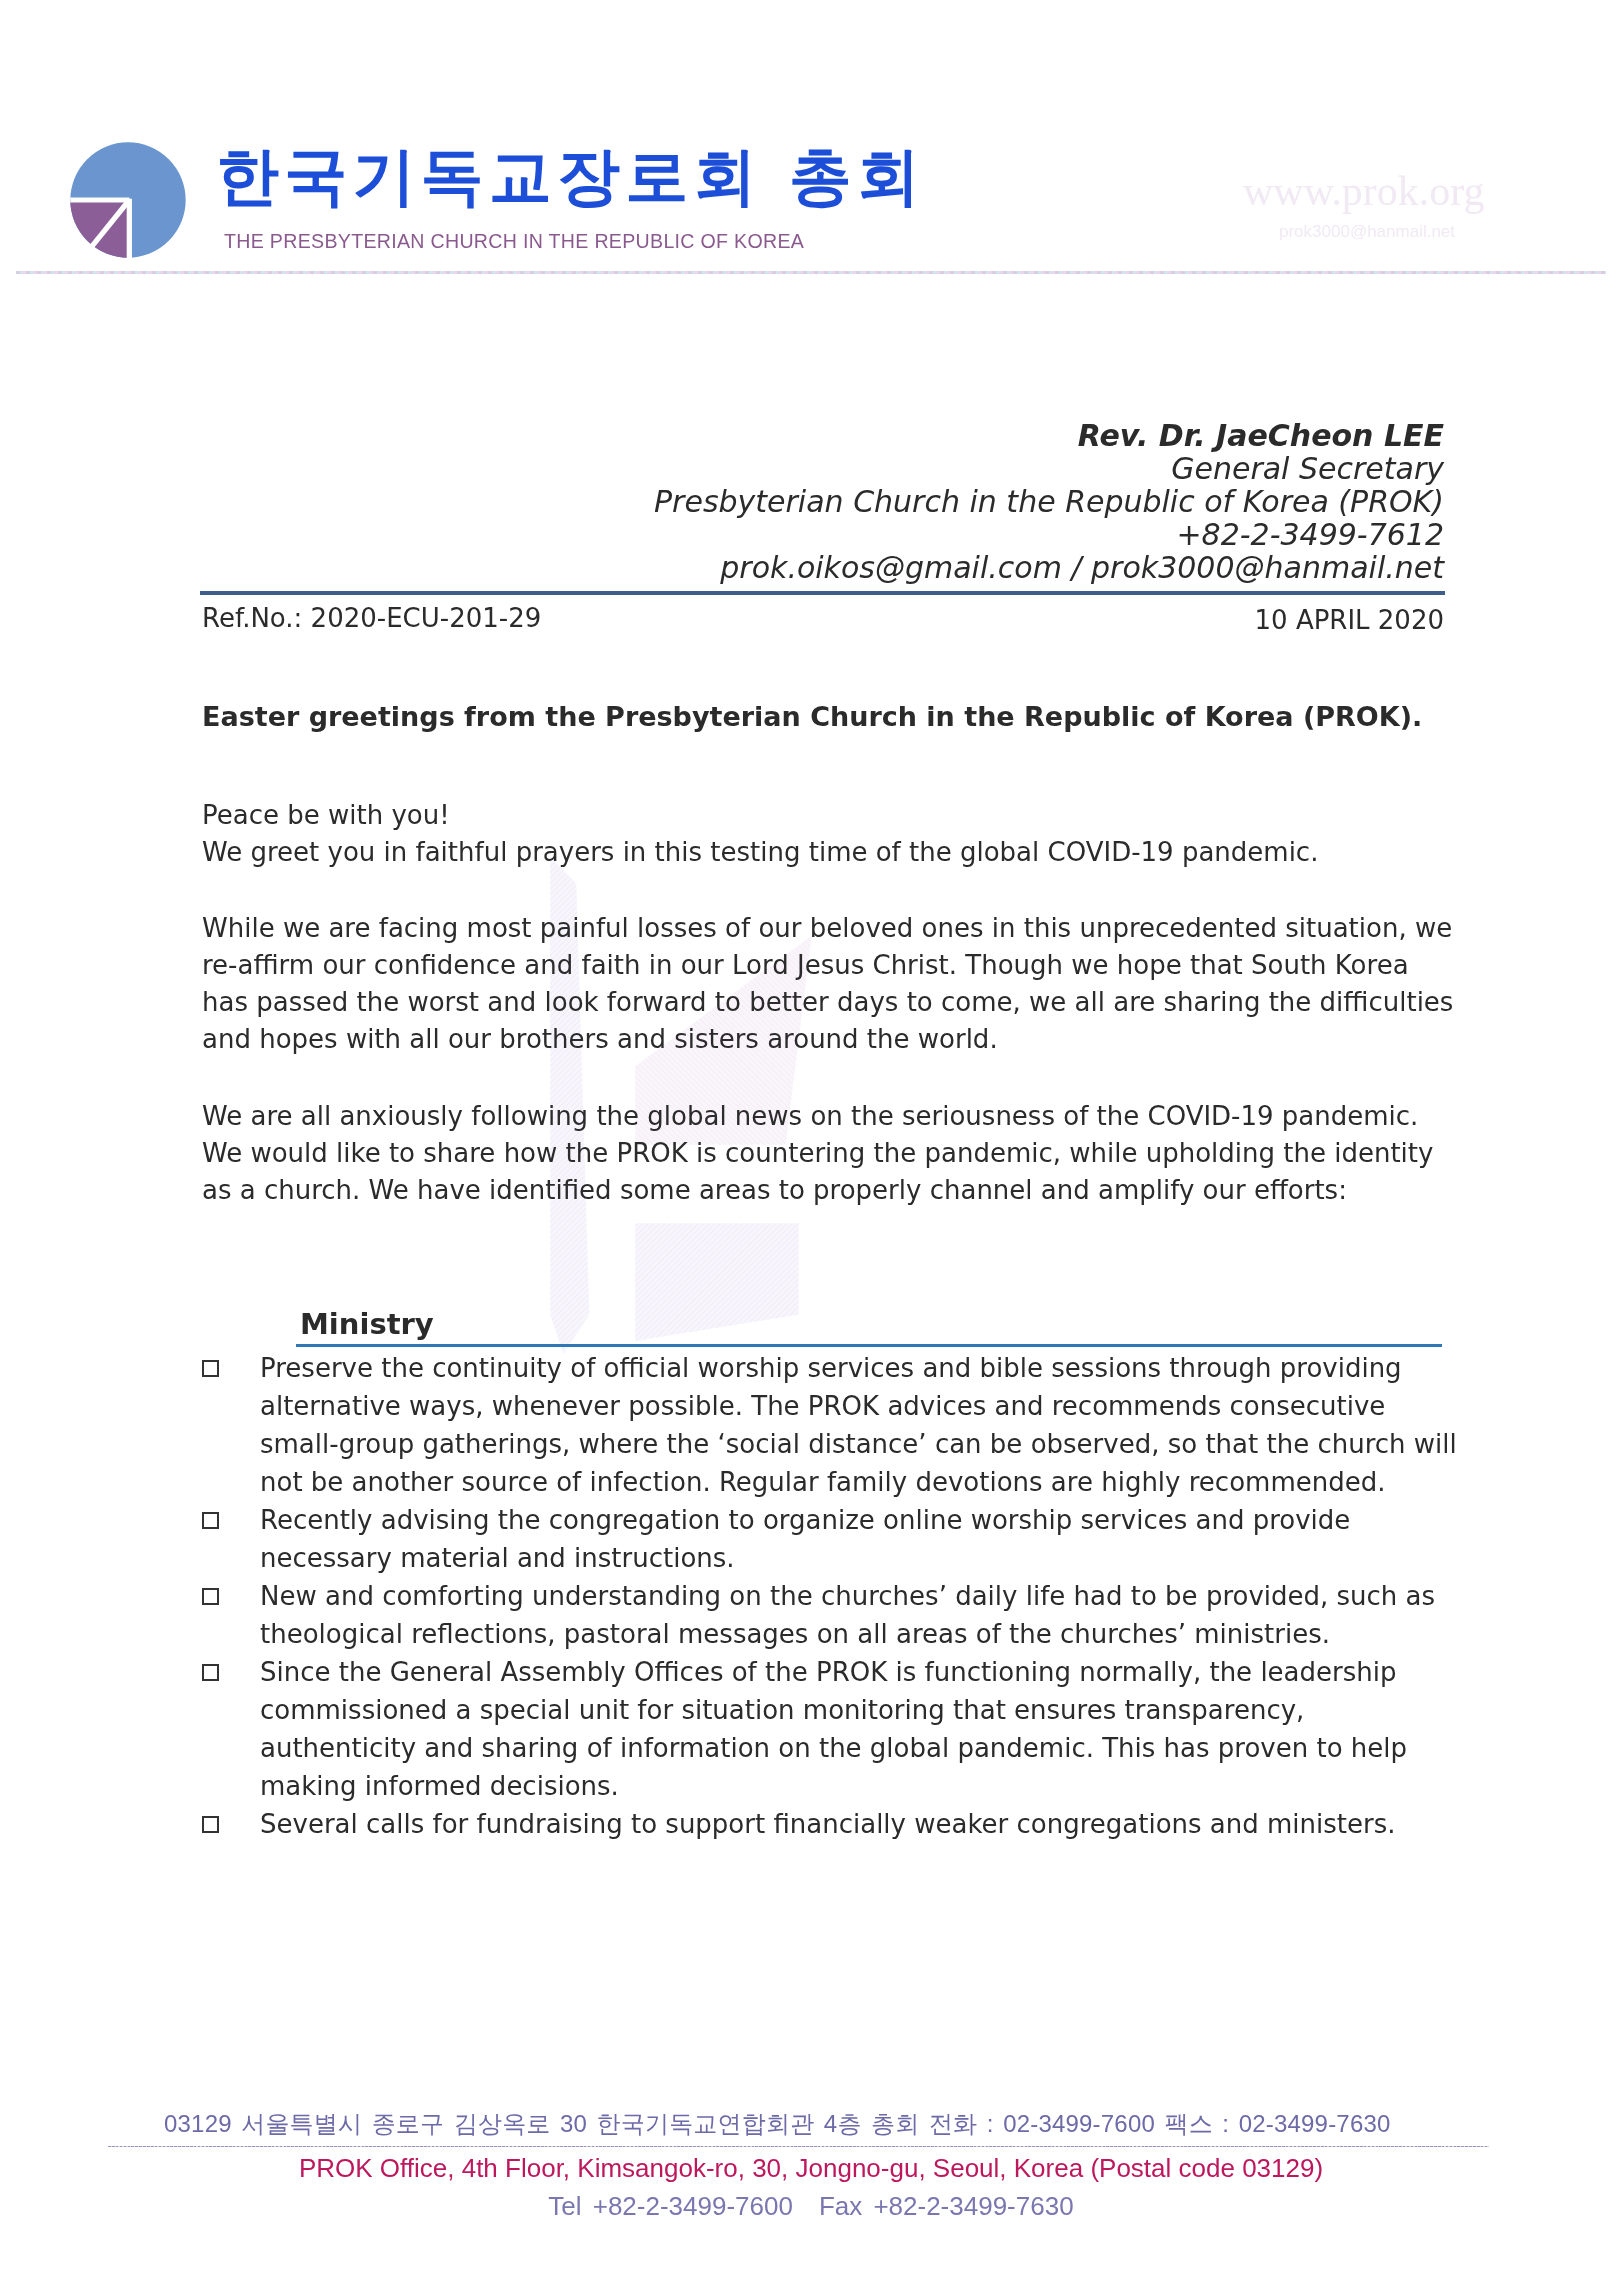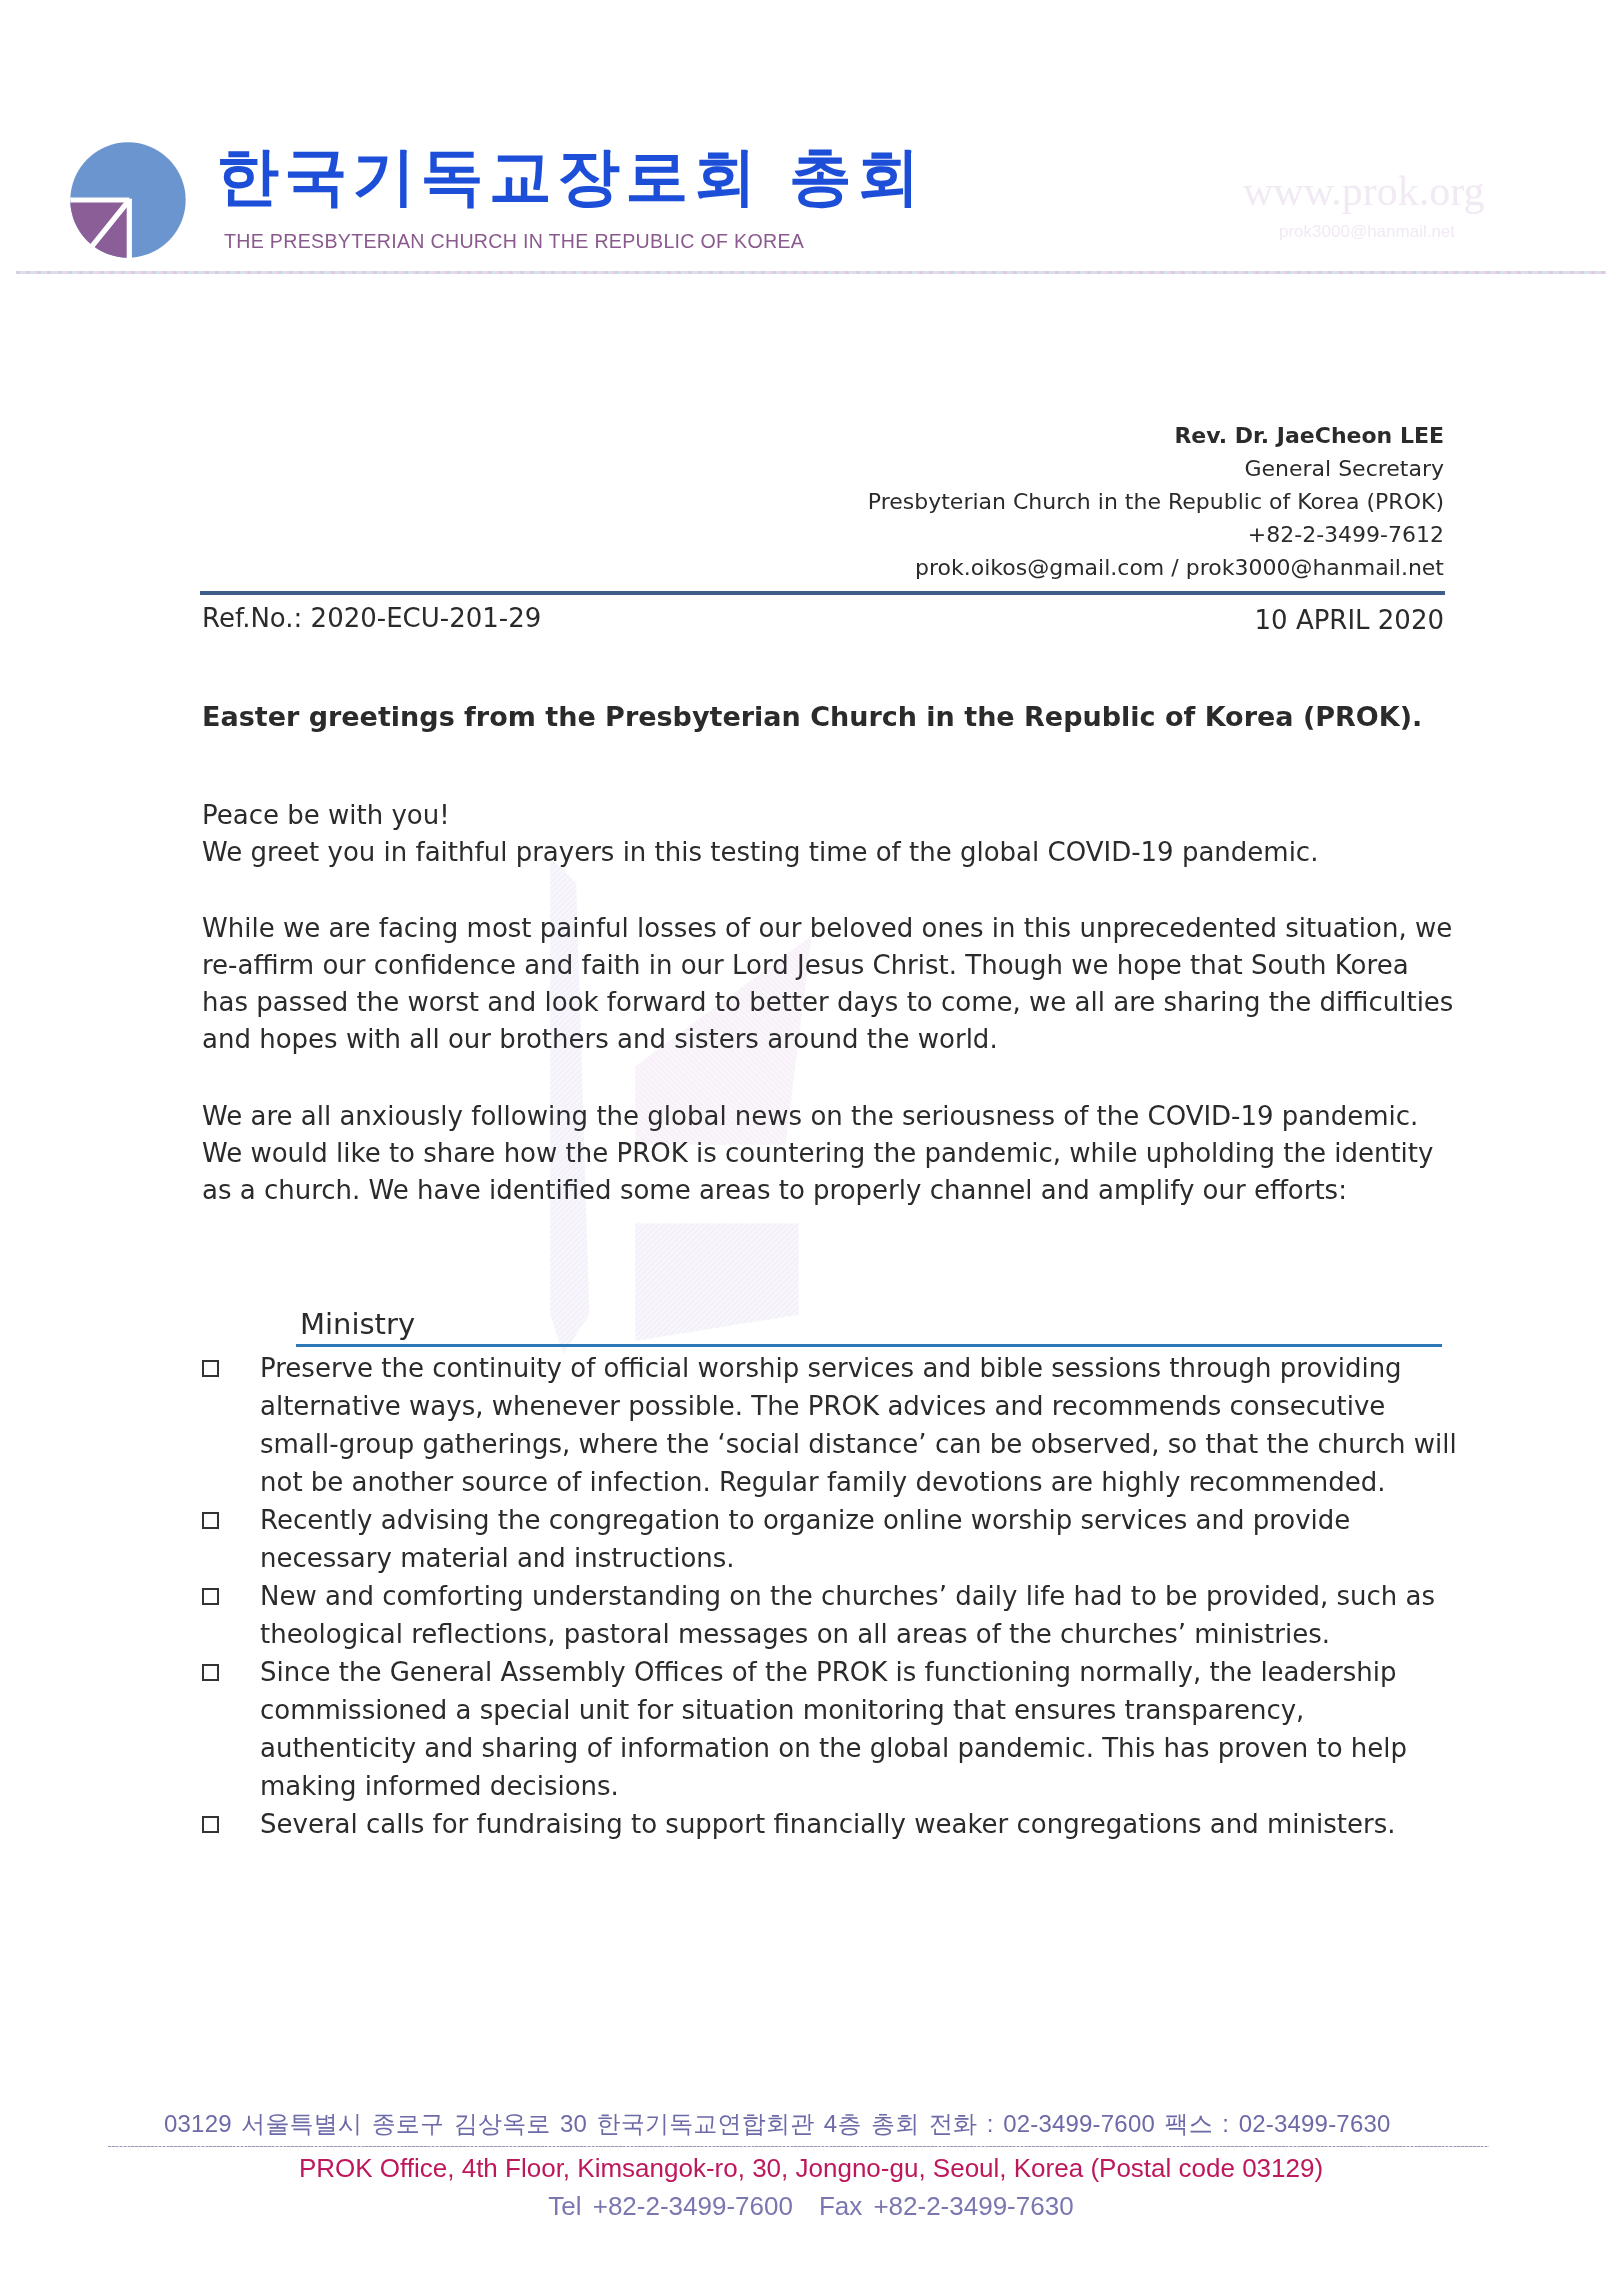--- a/index.html
+++ b/index.html
@@ -14,38 +14,38 @@
   .logo-en { left: 224px; top: 230px; font-size: 19.6px; color: #8a5a8e; letter-spacing: 0.3px;
              font-family: "Liberation Sans", sans-serif; }
   .web-url { left: 1243px; top: 167px; font-size: 42px; color: #f1e9f3;
              font-family: "Liberation Serif", serif; }
   .web-email { left: 1279px; top: 222px; font-size: 17px; color: #f1e9f3;
                font-family: "Liberation Sans", sans-serif; }
   .header-rule { left: 15.7px; top: 271px; width: 1590px; height: 2.6px;
                  background: repeating-linear-gradient(90deg, #d9cde3 0 3.9px, #cfe6ee 3.9px 6.5px, #e8d6ea 6.5px 10.5px); }
 
   
-  .sender { right: 178px; top: 419px; text-align: right; font-size: 22px; line-height: 33px; }
+  .sender { right: 178px; top: 419px; text-align: right; font-size: 30px; line-height: 33px; font-style: italic; }
   .sender .name { font-weight: bold; }
   .sender-rule { left: 200px; top: 591px; width: 1245px; height: 3.9px; background: #3e5d8a; }
   .ref { left: 202px; top: 603px; font-size: 26px; }
   .date { right: 178px; top: 605px; font-size: 26px; }
 
   .subject { left: 202px; top: 701px; font-size: 27px; font-weight: bold; }
 
   .para { left: 202px; width: 1256px; font-size: 26px; line-height: 37px; }
   .p1 { top: 797px; }
   .p2 { top: 910px; }
   .p3 { top: 1098px; }
 
   
   .watermark { left: 537px; top: 857px; width: 471px; height: 497px; opacity: 0.55; }
 
   
-  .ministry-title { left: 300px; top: 1307px; font-size: 29px; font-weight: normal; }
+  .ministry-title { left: 300px; top: 1307px; font-size: 29px; font-weight: bold; }
   .ministry-rule { left: 296px; top: 1344px; width: 1146px; height: 3.3px; background: #2e78b8; }
   .bullets { left: 202px; top: 1349px; width: 1256px; }
   .bullet { display: flex; font-size: 26px; line-height: 38px; }
   .checkbox { flex: 0 0 auto; width: 17px; height: 17px; border: 2.6px solid #333; margin-top: 10.5px;
               box-sizing: border-box; margin-right: 41px; }
   .bullet-text { flex: 1 1 auto; }
 
   
   .footer-ko { left: 164px; top: 2108px; font-size: 24px; color: #6d6aa8; letter-spacing: 0.2px;
                font-family: "Liberation Sans", "DejaVu Sans", sans-serif; word-spacing: 2.6px; }

